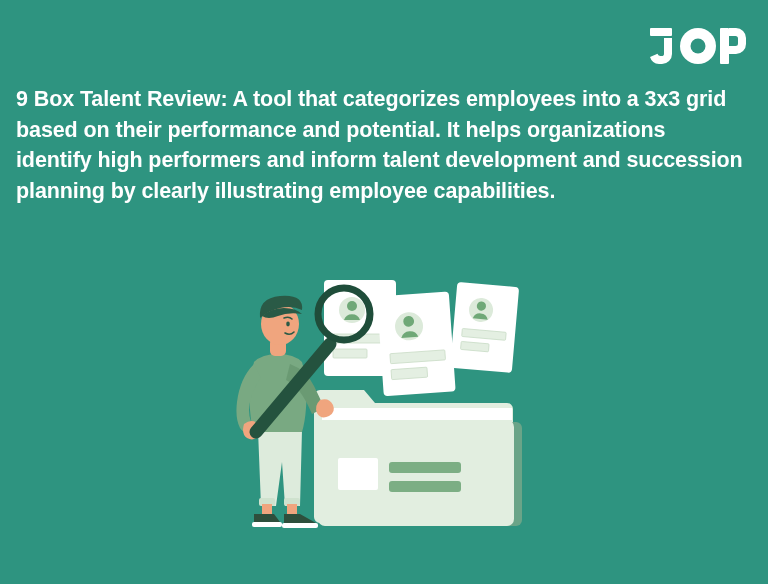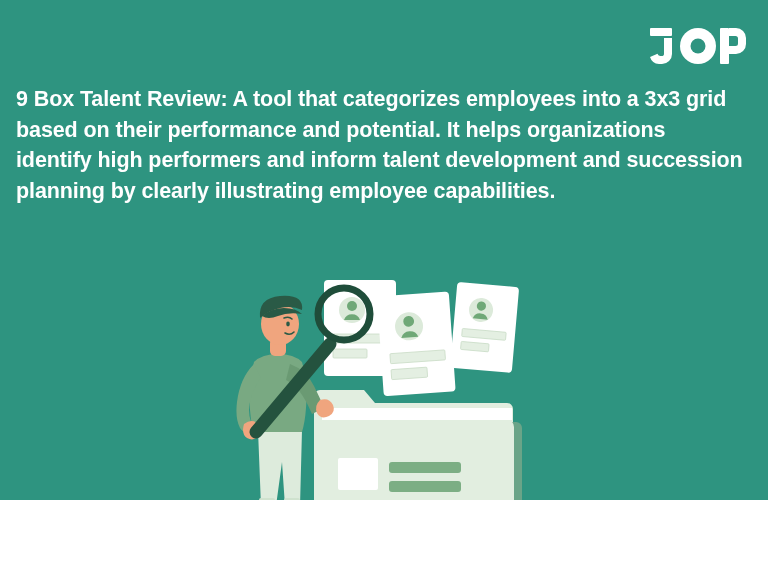--- a/index.html
+++ b/index.html
@@ -8,21 +8,21 @@
   }
   body {
     width: 768px;
     height: 584px;
     overflow: hidden;
     font-family: "Liberation Sans", sans-serif;
   }
   .slide {
     position: relative;
     width: 768px;
-    height: 500px;
+    height: 584px;
     background: #2E9480;
     overflow: hidden;
   }
 
   
   .logo {
     position: absolute;
     top: 26px;
     right: 22px;
     width: 96px;

